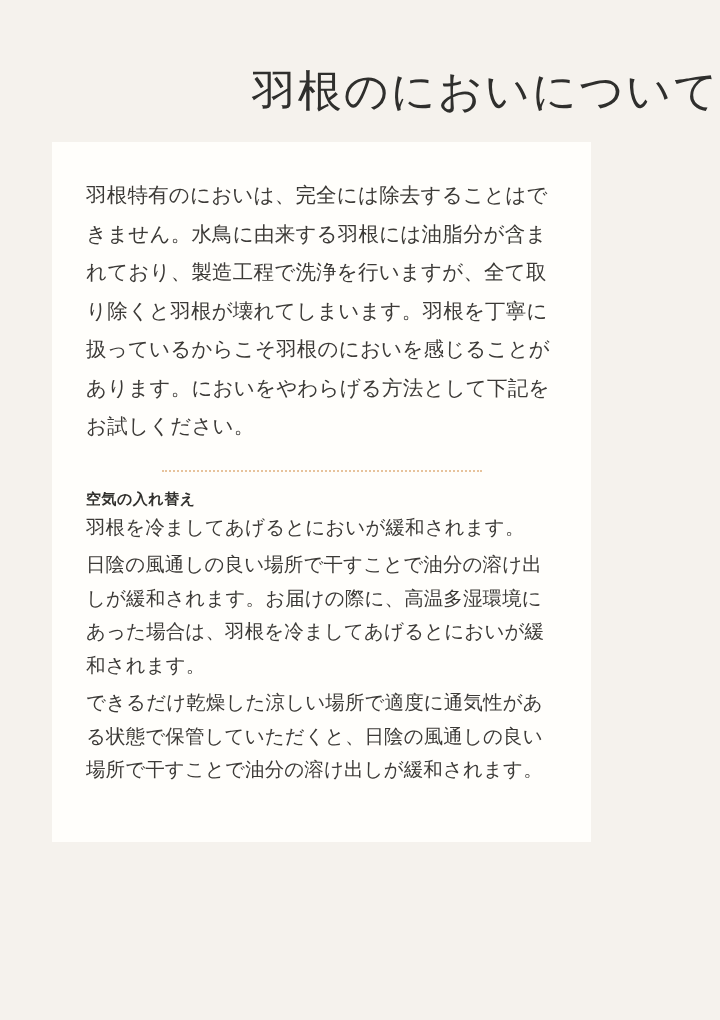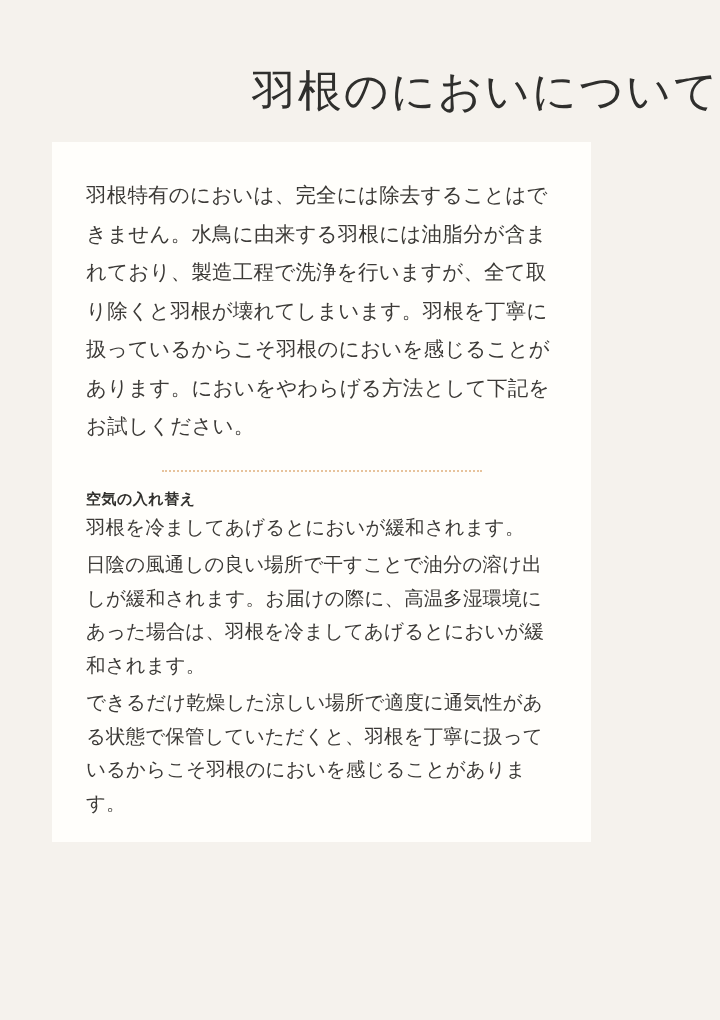--- a/index.html
+++ b/index.html
@@ -101,20 +101,20 @@
     <div class="section">
       <div class="section-title">空気の入れ替え</div>
       <p class="section-body">羽根を冷ましてあげるとにおいが緩和されます。</p>
     </div>
 
     <div class="section">
       <p class="section-body">日陰の風通しの良い場所で干すことで油分の溶け出しが緩和されます。お届けの際に、高温多湿環境にあった場合は、羽根を冷ましてあげるとにおいが緩和されます。</p>
     </div>
 
     <div class="section">
-      <p class="section-body">できるだけ乾燥した涼しい場所で適度に通気性がある状態で保管していただくと、羽根を丁寧に扱っているからこそ羽根のにおいを感じることがあります。</p>
+      <p class="section-body">できるだけ乾燥した涼しい場所で適度に通気性がある状態で保管していただくと、日陰の風通しの良い場所で干すことで油分の溶け出しが緩和されます。</p>
     </div>
 
   </div>
 
   <div class="footer-space"></div>
 
 </div>
 
 </body></html>

